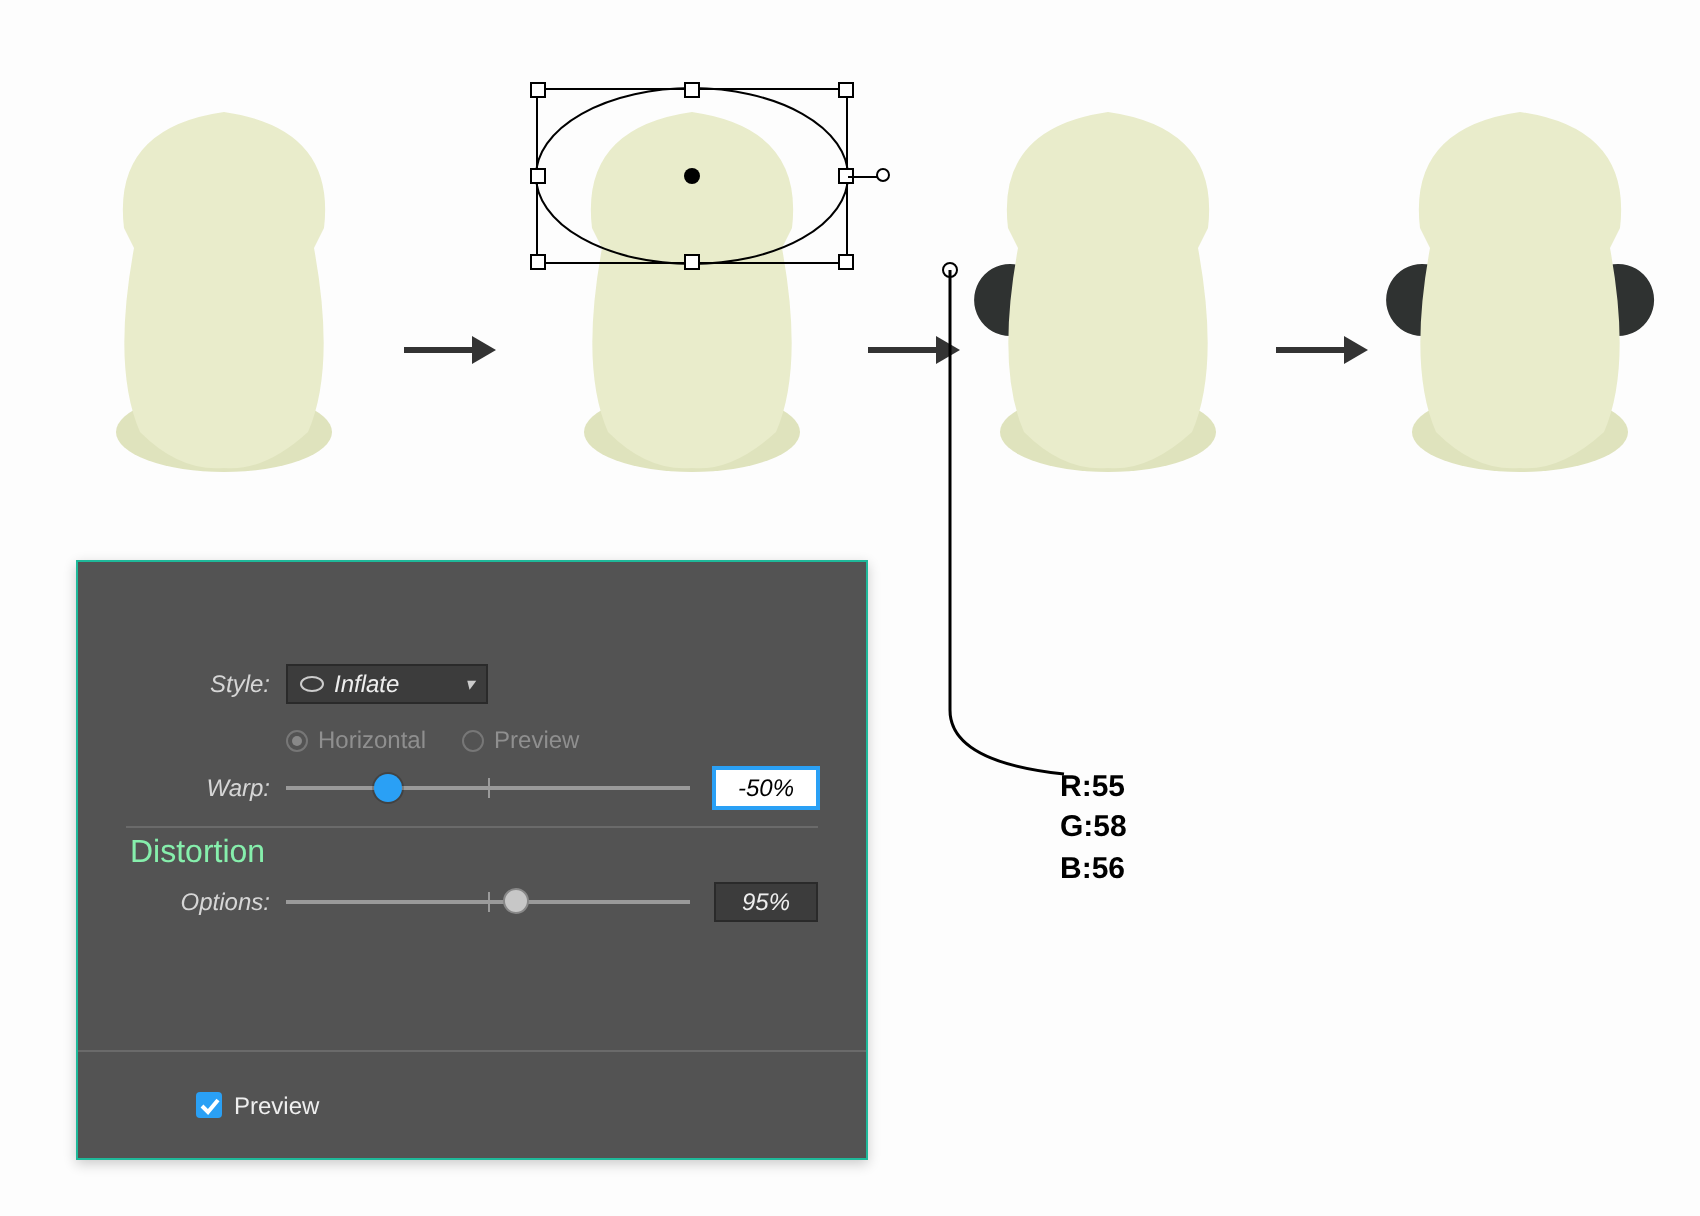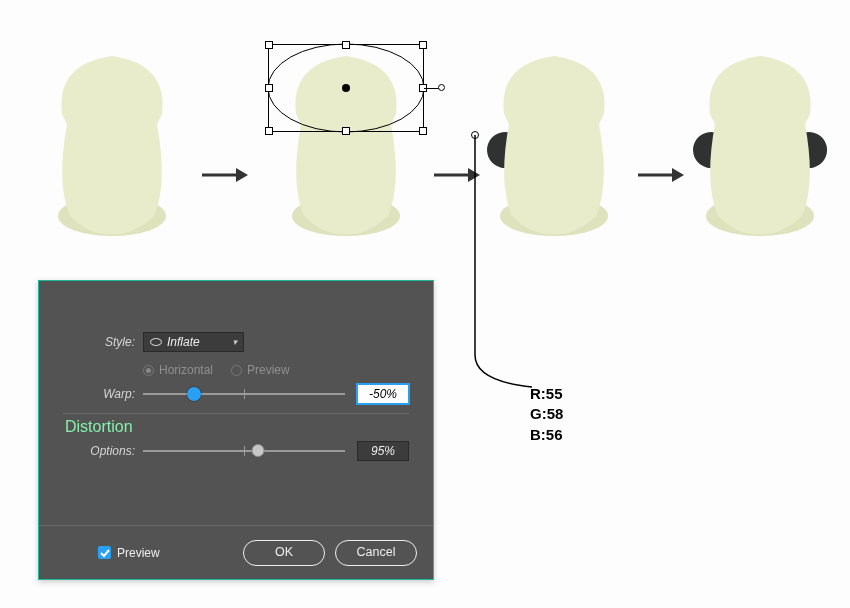--- a/index.html
+++ b/index.html
@@ -291,18 +291,14 @@
 
   <div class="footer">
     <div class="checkbox">
       <span class="box">
         <svg viewBox="0 0 10 10">
             <polyline points="1,5 4,8 9,2" fill="none" stroke="#fff" stroke-width="2"></polyline>
           </svg>
       </span>
       <span>Preview</span>
     </div>
-    <div class="btns">
-      <div class="btn">OK</div>
-      <div class="btn">Cancel</div>
-    </div>
   </div>
 </div>
 
 </body></html>

